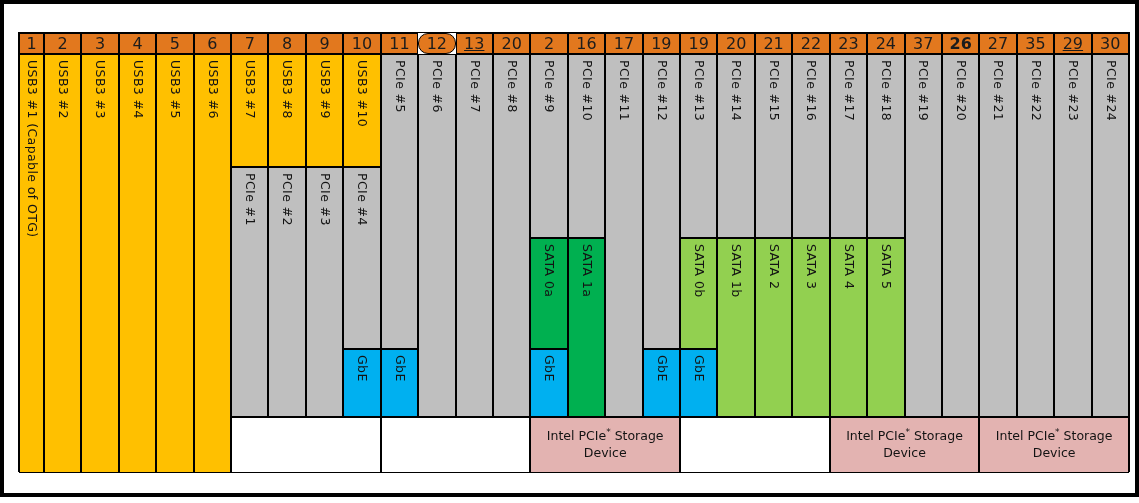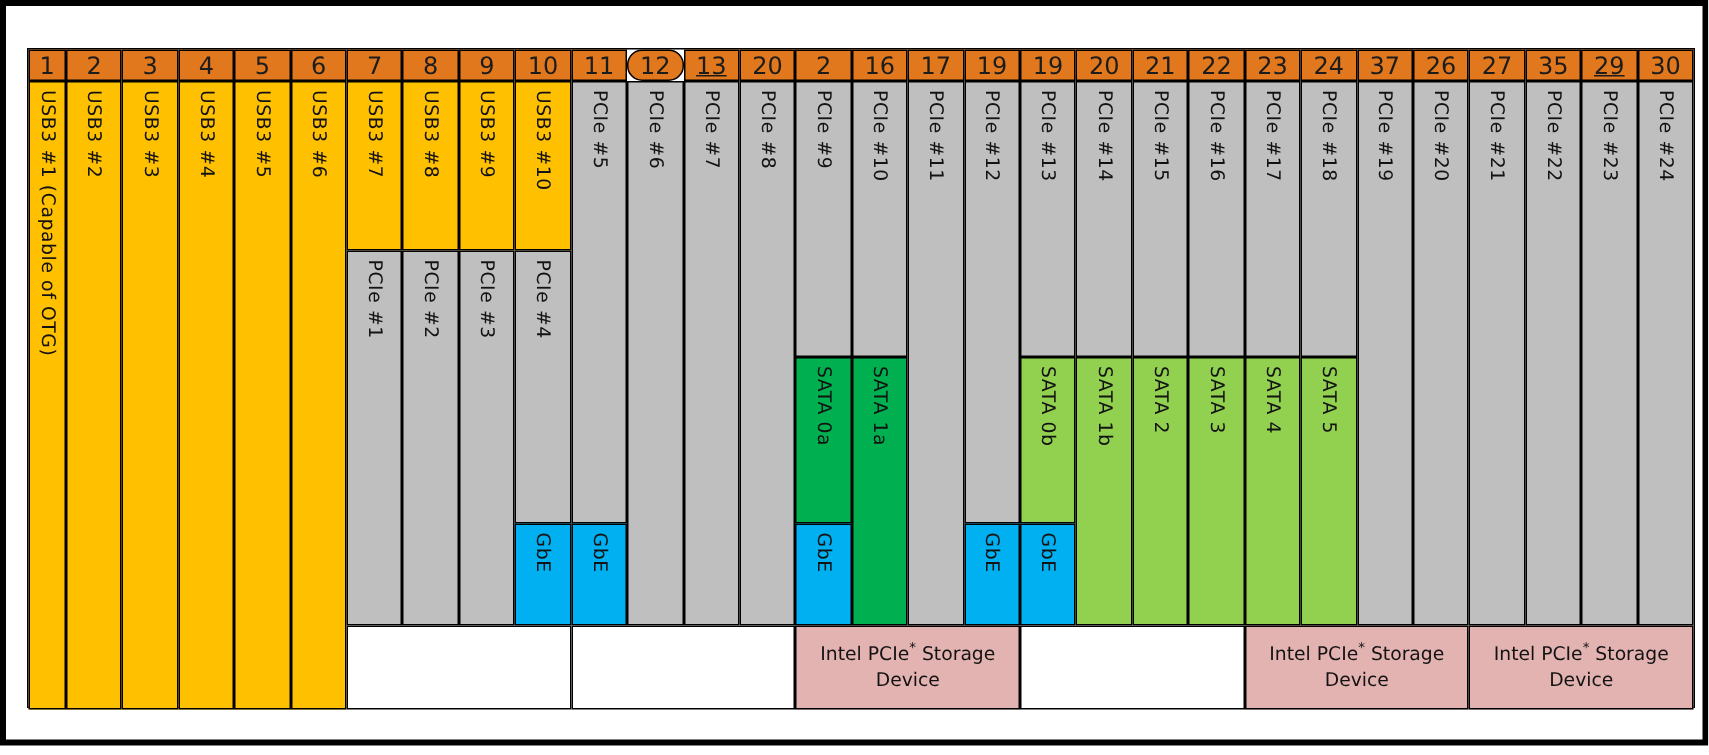--- a/index.html
+++ b/index.html
@@ -198,21 +198,21 @@
       <div class="cell seg t-pcie" style="grid-area: 2 / 24 / 4;">
         <span class="vlabel">PCIe #18</span>
       </div>
       <div class="cell seg t-sata-light" style="grid-area: 4 / 24 / 6;">
         <span class="vlabel">SATA 5</span>
       </div>
       <div class="cell head" style="grid-area: 1 / 25;">37</div>
       <div class="cell seg t-pcie" style="grid-area: 2 / 25 / 6;">
         <span class="vlabel">PCIe #19</span>
       </div>
-      <div class="cell head" style="grid-area: 1 / 26;">26</div>
+      <div class="cell head" style="grid-area: 1 / 26; font-weight: bold;">26</div>
       <div class="cell seg t-pcie" style="grid-area: 2 / 26 / 6;">
         <span class="vlabel">PCIe #20</span>
       </div>
       <div class="cell head" style="grid-area: 1 / 27;">27</div>
       <div class="cell seg t-pcie" style="grid-area: 2 / 27 / 6;">
         <span class="vlabel">PCIe #21</span>
       </div>
       <div class="cell head" style="grid-area: 1 / 28;">35</div>
       <div class="cell seg t-pcie" style="grid-area: 2 / 28 / 6;">
         <span class="vlabel">PCIe #22</span>

